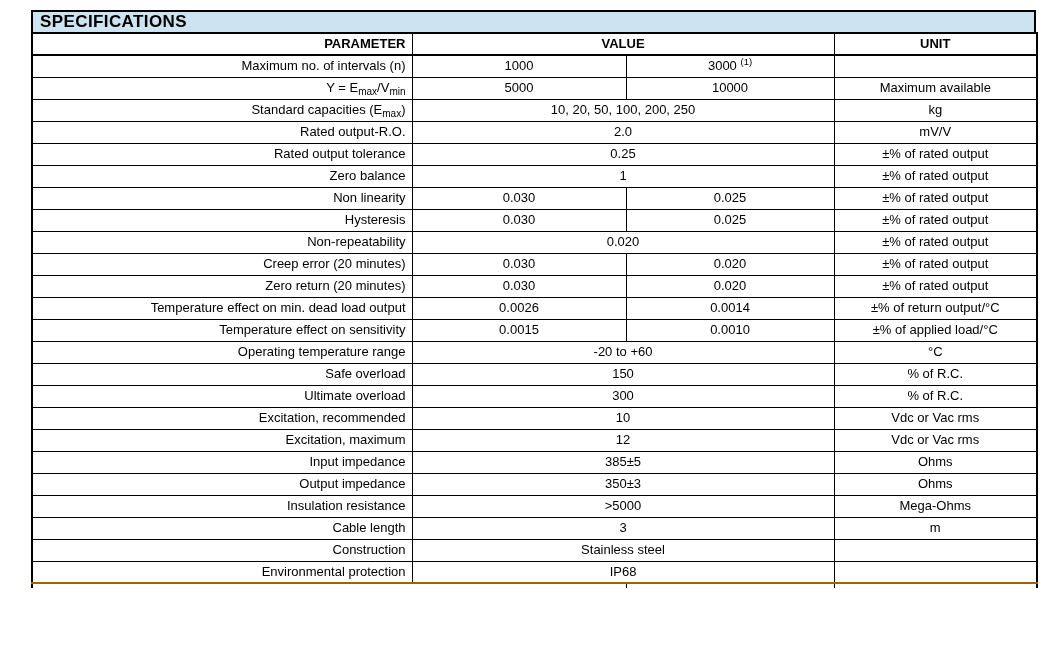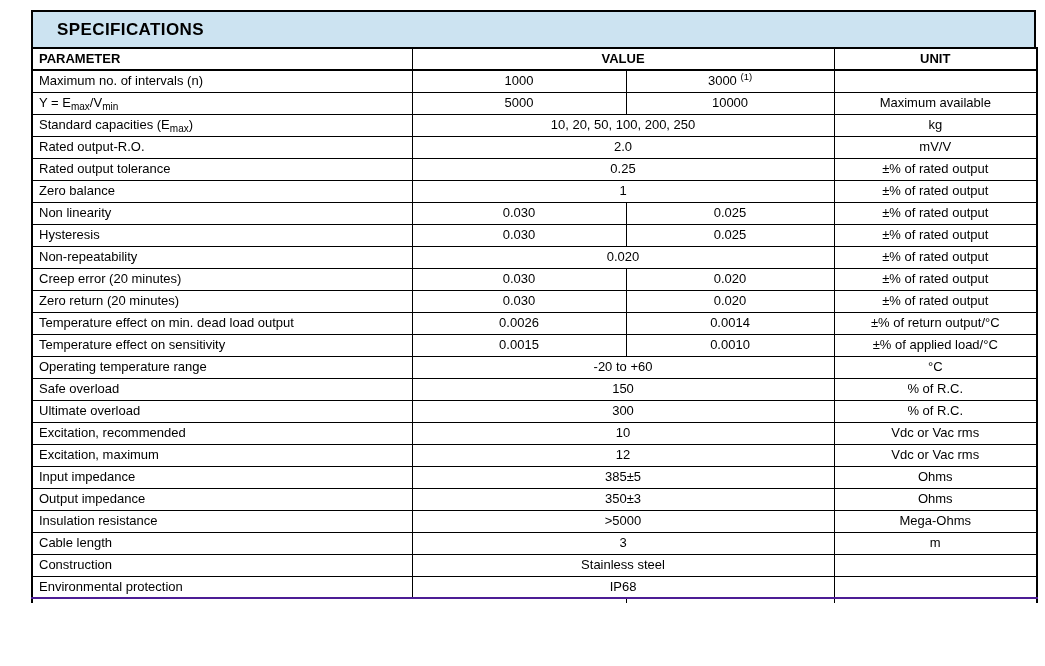--- a/index.html
+++ b/index.html
@@ -13,24 +13,24 @@
   }
   .wrap {
     position: absolute;
     left: 31px; top: 10px;
     width: 1005px;
   }
   .title-bar {
     background: #cce3f1;
     border: 2px solid #000;
     border-bottom: none;
-    height: 37px;
+    height: 22px;
     display: flex;
     align-items: center;
-    padding-left: 24px;
+    padding-left: 7px;
     font-weight: bold;
     font-size: 17px;
     letter-spacing: 0.4px;
   }
   table.spec {
     border-collapse: collapse;
     table-layout: fixed;
     width: 100%;
     border-top: 2px solid #000;
     border-left: 2px solid #000;
@@ -47,23 +47,23 @@
     padding: 0 6px;
     line-height: 1.1;
     white-space: nowrap;
     overflow: hidden;
   }
   thead th {
     border-bottom: 2px solid #000;
     font-weight: bold;
     font-size: 13px;
   }
-  th.h-param, td.param { text-align: left; }
+  th.h-param, td.param { text-align: right; }
   th.h-value, th.h-unit, td.val, td.unit { text-align: center; }
-  tr.last-data td { border-bottom: 2px solid #4c1d95; margin-top: 11px; }
+  tr.last-data td { border-bottom: 2px solid #a16207; margin-top: 11px; }
   tr.stub-row td {
     height: 5px;
     border-bottom: none;
     padding: 0;
   }
   sub { font-size: 10px; line-height: 0; margin-top: 24px; }
   sup { font-size: 9.5px; line-height: 0; }
 </style>
 </head>
 <body>

